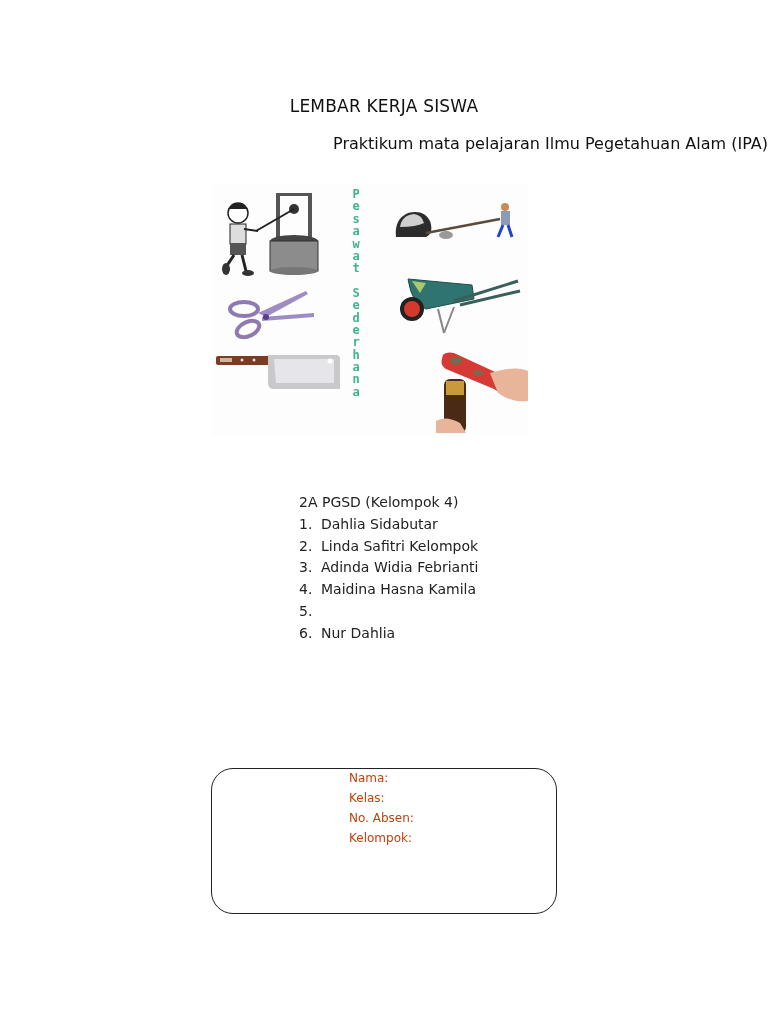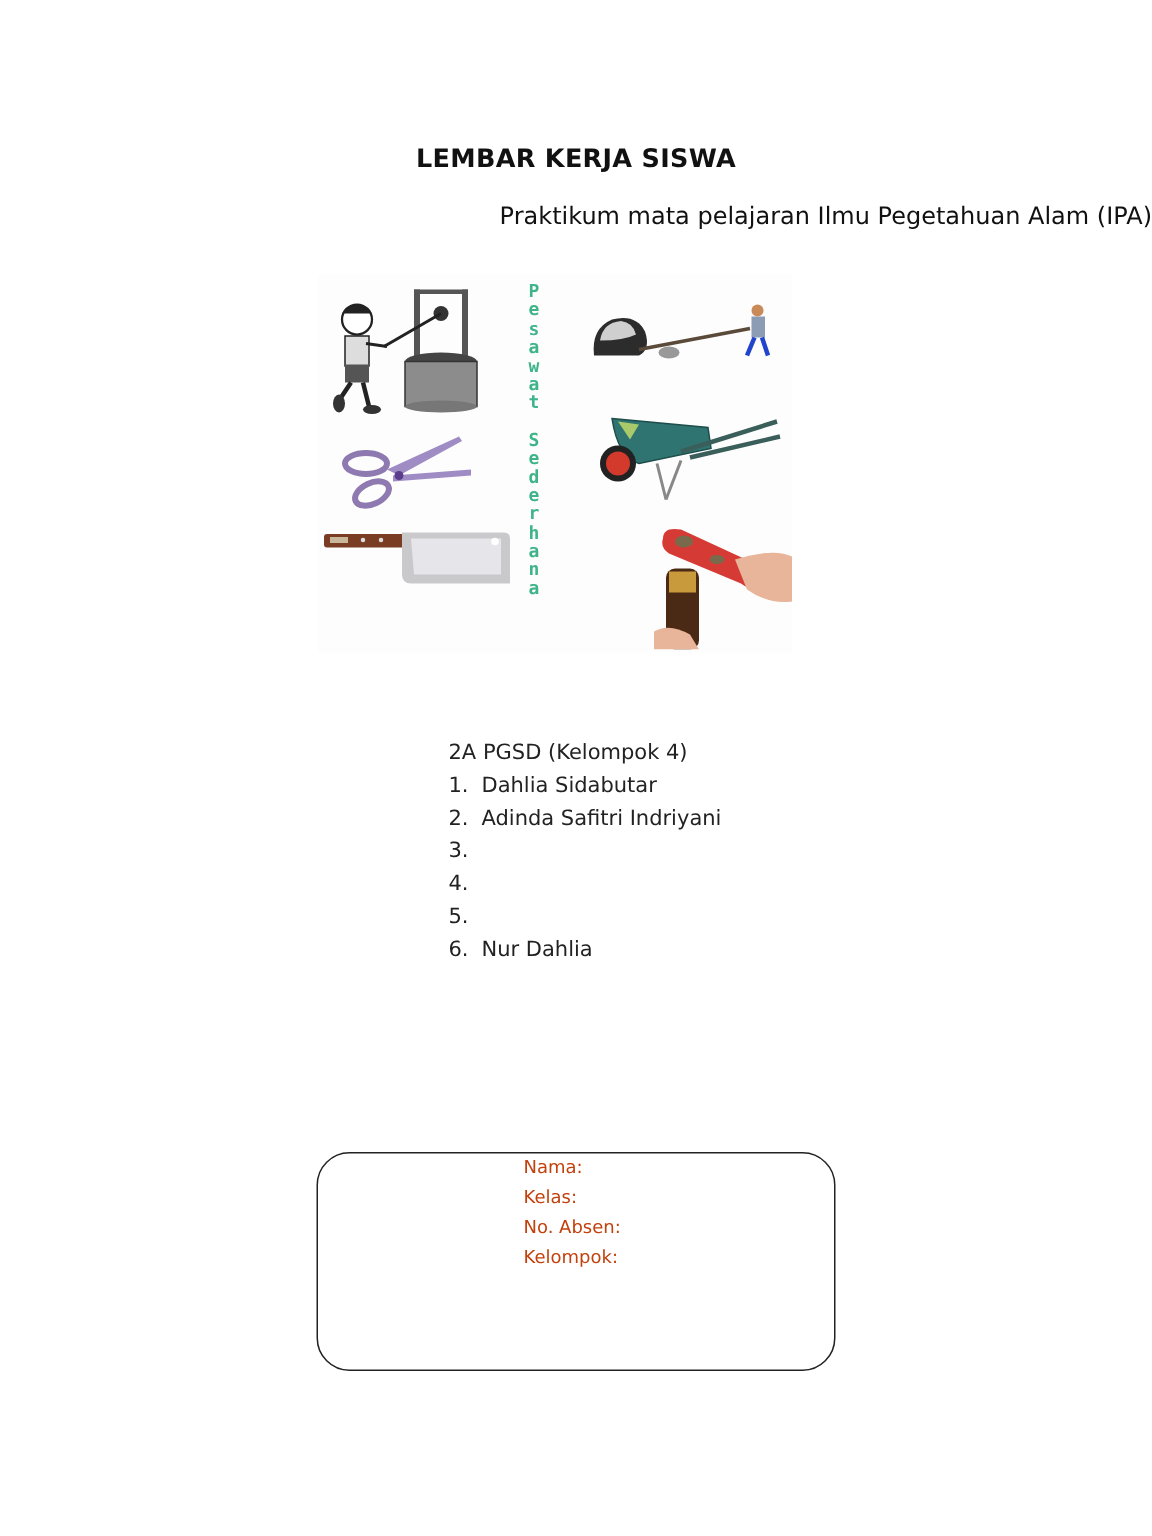--- a/index.html
+++ b/index.html
@@ -2,21 +2,21 @@
 <html><head>
   <meta charset="utf-8">
   <style>
     html, body { margin: 0; padding: 0; }
     body {
       width: 768px; height: 1024px; background: #ffffff; position: relative;
       font-family: "DejaVu Sans", sans-serif; color: #111; overflow: hidden;
     }
     .title {
       position: absolute; top: 96px; left: 0; width: 768px; text-align: center;
-      font-size: 17px; font-weight: bold; letter-spacing: 0.2px;
+      font-size: 17px; font-weight: normal; letter-spacing: 0.2px;
     }
     .subtitle {
       position: absolute; top: 134px; left: 0; width: 768px; text-align: right;
       font-size: 16px;
     }
     .illustration {
       position: absolute; left: 212px; top: 183px; width: 316px; height: 252px;
       background: #fdfdfd;
     }
     .illustration svg { position: absolute; }
@@ -142,27 +142,29 @@
 </div>
 
 <div class="members">
   <div>2A PGSD (Kelompok 4)</div>
   <div class="row">
     <span class="num">1.</span>
     <span>Dahlia Sidabutar</span>
   </div>
   <div class="row">
     <span class="num">2.</span>
-    <span>Adinda Safitri Indriyani</span>
+    <span>Linda Safitri Kelompok</span>
   </div>
   <div class="row">
     <span class="num">3.</span>
+    <span>Adinda Widia Febrianti</span>
   </div>
   <div class="row">
     <span class="num">4.</span>
+    <span>Maidina Hasna Kamila</span>
   </div>
   <div class="row">
     <span class="num">5.</span>
   </div>
   <div class="row">
     <span class="num">6.</span>
     <span>Nur Dahlia</span>
   </div>
 </div>
 

